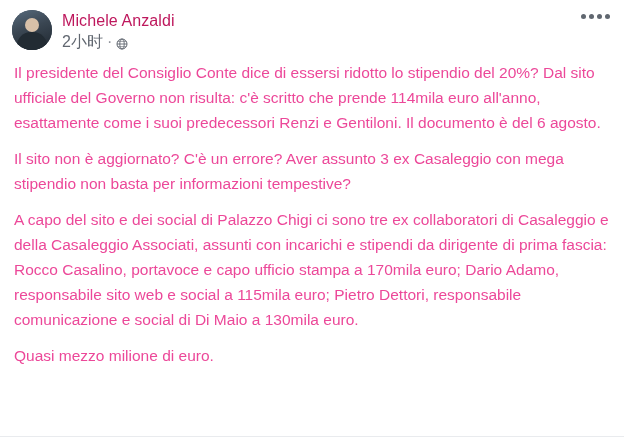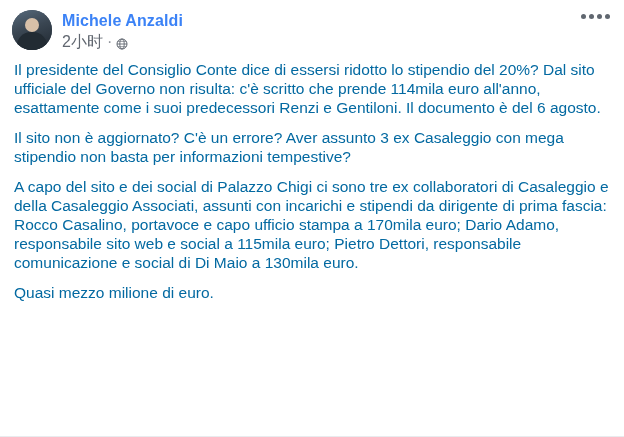--- a/index.html
+++ b/index.html
@@ -61,22 +61,22 @@
   }
   .header-text {
     margin-left: 10px;
     display: flex;
     flex-direction: column;
     justify-content: center;
     padding-top: 1px;
   }
   .author {
     font-size: 16px;
-    font-weight: bold;
-    color: #3b82f6;
+    font-weight: normal;
+    color: #be185d;
     line-height: 20px;
     letter-spacing: 0.1px;
   }
   .meta {
     display: flex;
     align-items: center;
     font-size: 16px;
     color: #616770;
     line-height: 16px;
     margin-top: 3px;
@@ -107,22 +107,22 @@
     height: 5px;
     border-radius: 50%;
     background: #606770;
   }
   .post-body {
     padding: 6px 14px 0 14px;
     box-sizing: border-box;
   }
   .para {
     font-size: 15.5px;
-    line-height: 19px;
-    color: #0369a1;
+    line-height: 25px;
+    color: #ec4899;
     margin: 0 0 11px 0;
     word-wrap: break-word;
   }
   .para:last-child {
     margin-bottom: 8px;
   }
   .divider {
     position: absolute;
     left: 0;
     right: 0;

